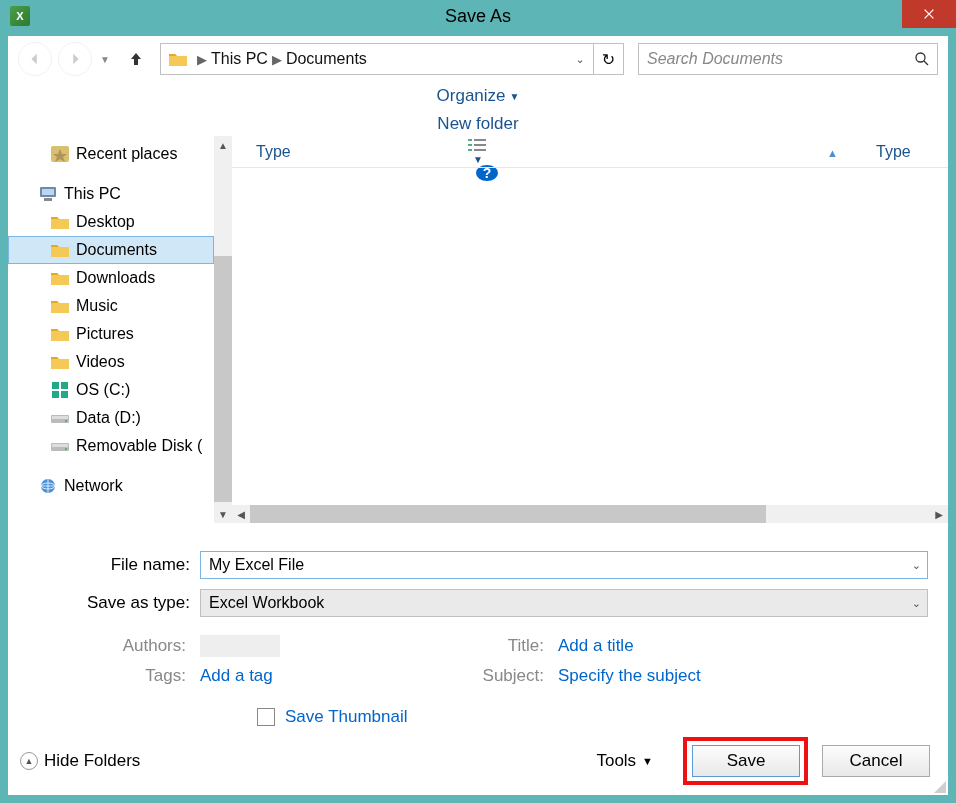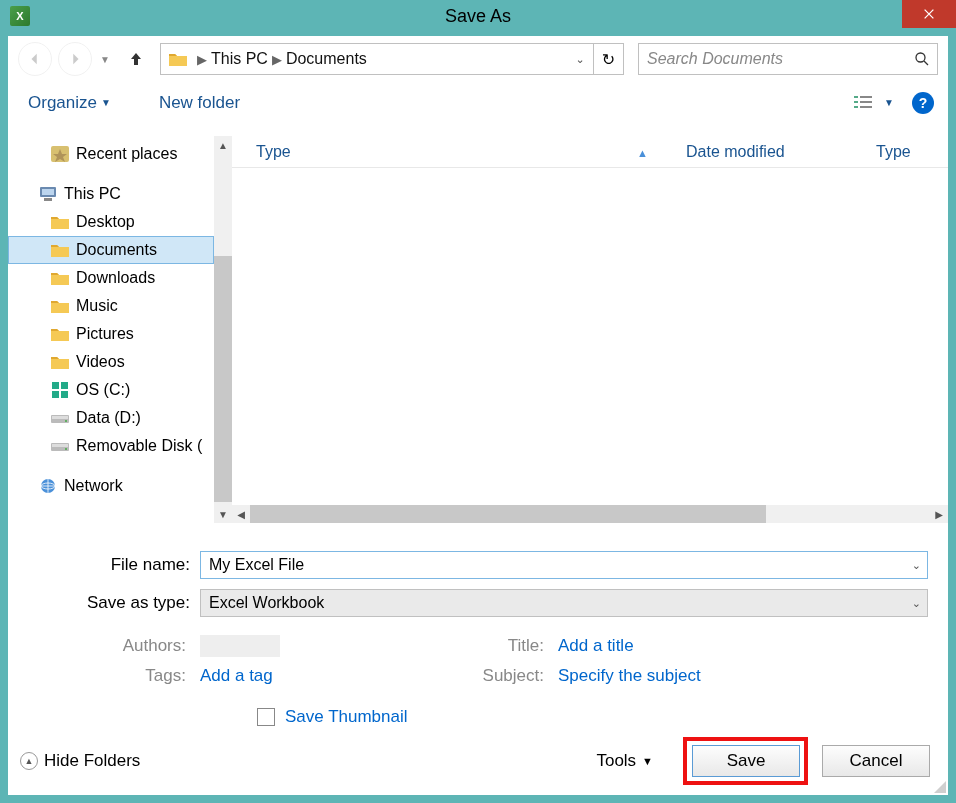--- a/index.html
+++ b/index.html
@@ -25,21 +25,21 @@
   .address-bar .crumb { font-size:16px; color:#111; padding:0 2px;}
   .address-bar .spacer { flex:1;}
   .address-bar .dd { width:26px; height:30px; display:flex; align-items:center; justify-content:center; color:#555; font-size:11px;}
   .address-bar .refresh { width:30px; height:30px; border-left:1px solid #c0c0c0; display:flex; align-items:center; justify-content:center; font-size:16px;}
   .search-box { width:300px; height:32px; border:1px solid #c0c0c0; margin-left:8px; display:flex; align-items:center; position:relative;}
   .search-box input { flex:1; border:none; outline:none; font-size:16px; padding:0 8px; color:#14532d; background:transparent; font-style:italic;}
   .search-box input::placeholder { color:#888; font-style:italic;}
   .search-box .sicon { width:30px; display:flex; align-items:center; justify-content:center; color:#333;}
 
   
-  .toolbar-row { height: 42px; display:flex; align-items:center; padding:0 14px; border-bottom:1px solid transparent;}
+  .toolbar-row { height: 42px; display:flex; align-items:center; padding:0 14px; border-bottom:1px solid transparent;flex-direction:column;}
   .tb-item { font-size:17px; color:#1a5490; padding:4px 6px; display:flex; align-items:center; gap:4px;}
   .tb-item .dd { font-size:10px; color:#1a5490;}
   .tb-spacer { flex:1;}
   .tb-view { width:28px; height:24px; display:flex; align-items:center; justify-content:center;}
   .tb-help { width:22px; height:22px; border-radius:50%; background:#0066cc; color:#fff; display:flex; align-items:center; justify-content:center; font-size:14px; font-weight:bold; margin-left:18px;}
 
   
   .main-area { position:absolute; top:100px; left:0; right:0; bottom:272px; display:flex; }
   .sidebar { width:224px; position:relative; padding-top:4px; overflow:hidden;}
   .sidebar .vsb { position:absolute; right:0; top:0; bottom:0; width:18px; background:#f0f0f0; display:flex; flex-direction:column; align-items:center;}
@@ -301,21 +301,20 @@
         </div>
         <div class="sb-thumb-side" style="left:206px; top:120px; height:246px;"></div>
       </div>
 
       <div class="file-list">
         <div class="hdr">
           <div class="col name">
             <span>Type</span>
             <span class="sort-ind">▲</span>
           </div>
-          <div class="col date"><span>Date modified</span></div>
           <div class="col type"><span>Type</span></div>
         </div>
         <div class="hsb">
           <div class="arr">◀</div>
           <div class="thumb" style="flex:0 0 72%"></div>
           <div style="flex:1"></div>
           <div class="arr">▶</div>
         </div>
       </div>
     </div>

